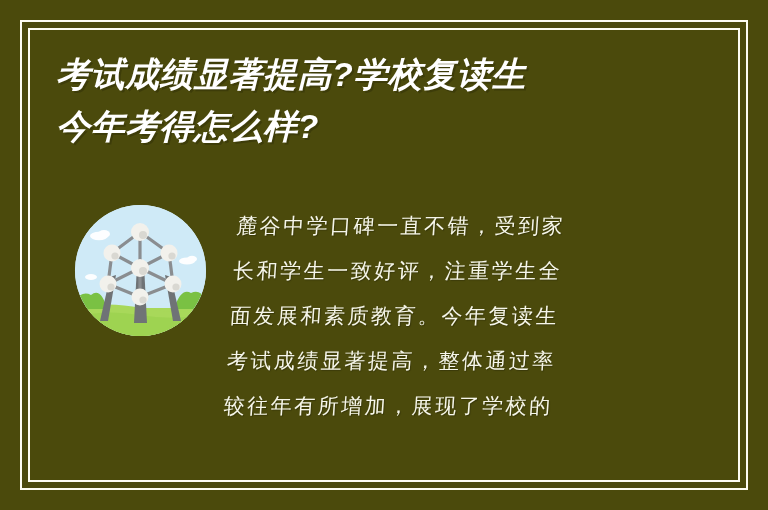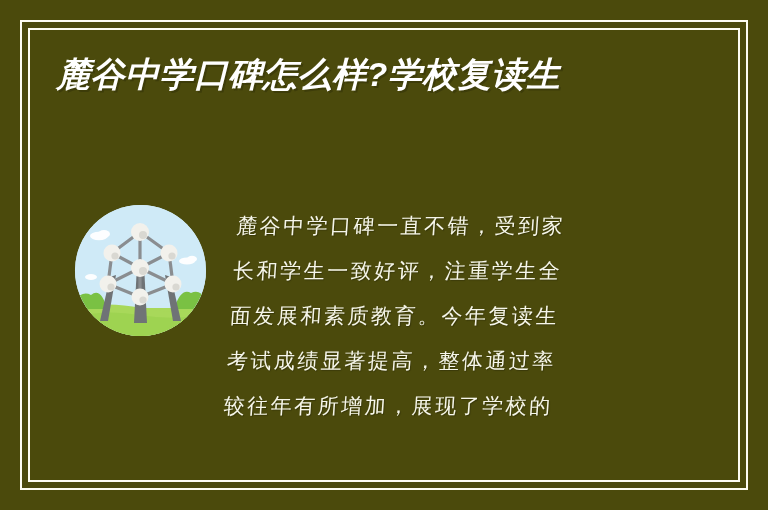--- a/index.html
+++ b/index.html
@@ -106,21 +106,22 @@
 </style>
 </head>
 <body>
 
 <div id="poster">
 
   <div class="frame-outer"></div>
   <div class="frame-inner"></div>
 
   <div class="title-block">
-    <div class="title-line">麓谷中学口碑怎么样?学校复读生</div>
+    <div class="title-line">考试成绩显著提高?学校复读生</div>
+    <div class="title-line">今年考得怎么样?</div>
   </div>
 
   <div class="content">
 
     <div class="illo-wrap">
       <div class="illo-circle">
         <svg class="illo-svg" viewBox="0 0 131 131">
 
           <rect x="0" y="0" width="131" height="131" fill="#cfeaf7"></rect>
 

